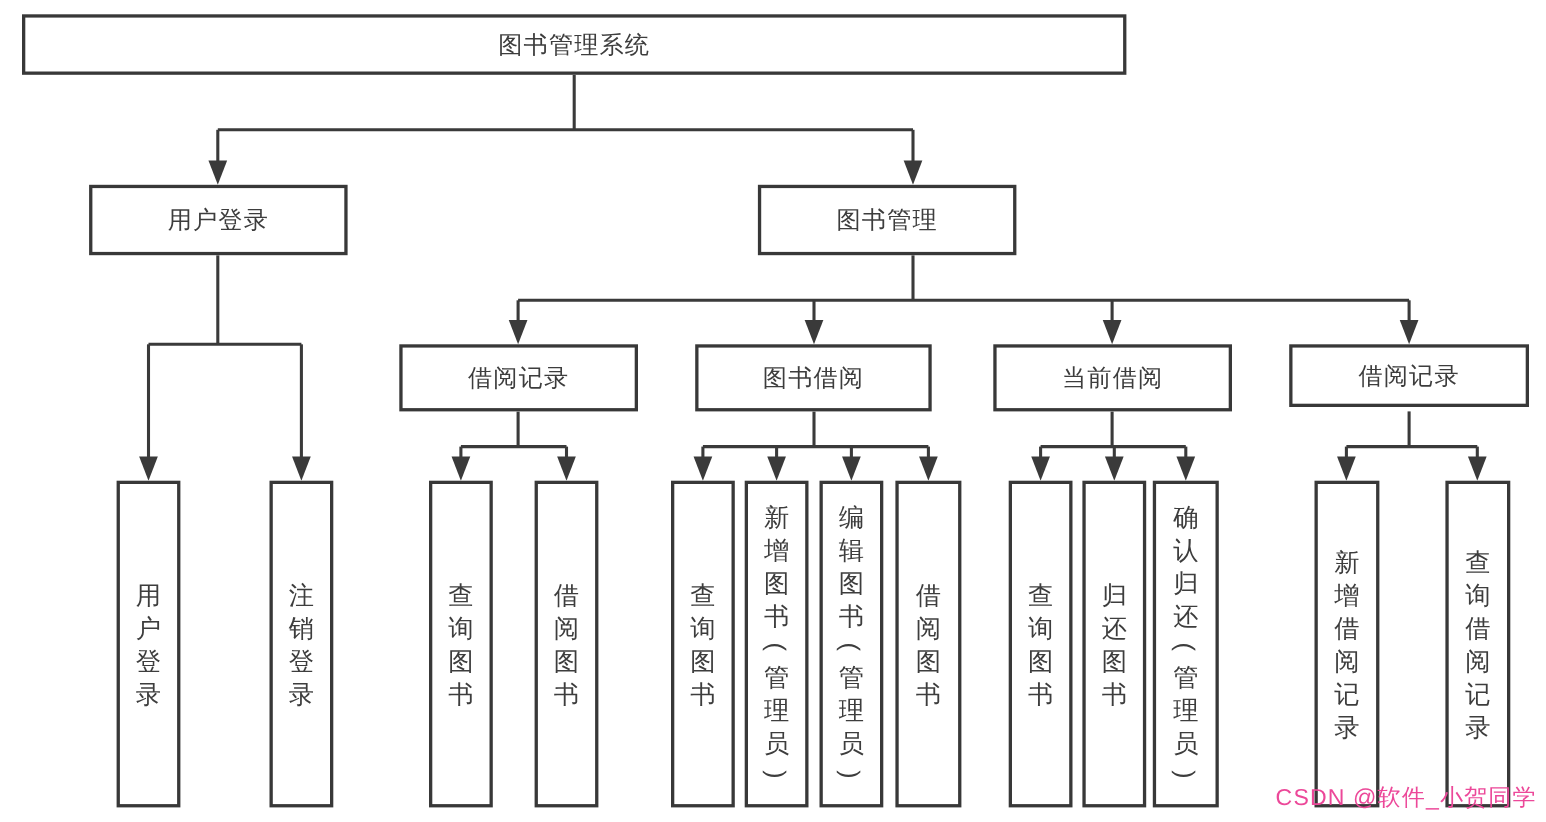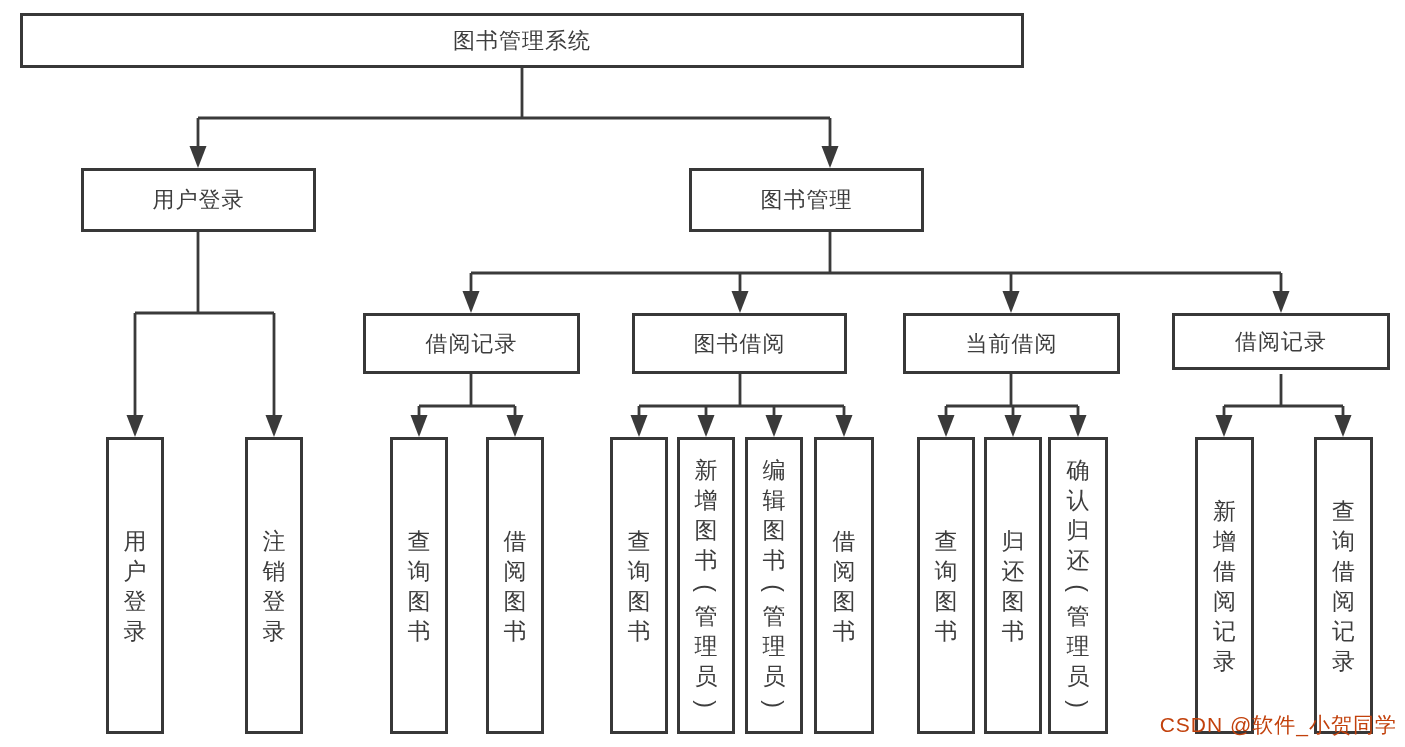--- a/index.html
+++ b/index.html
@@ -16,21 +16,21 @@
   .hbox{font-size:22px;letter-spacing:1px;}
   .leaf{top:437px;height:297px;}
   .vtext{
     display:flex;flex-direction:column;align-items:center;justify-content:center;
     width:100%;height:100%;font-size:23px;line-height:30px;
   }
   .vchar{display:block;}
   .vchar.rot{transform:rotate(90deg);line-height:26px;}
   .watermark{
     position:absolute;right:8px;top:711px;z-index:3;
-    font-size:21px;color:#c2410c;letter-spacing:1px;white-space:nowrap;
+    font-size:21px;color:#ec4899;letter-spacing:1px;white-space:nowrap;
   }
 </style>
 </head>
 <body>
 
 <div class="canvas">
 
   <svg class="wires" viewBox="0 0 1405 747">
       <path d="M522 68 V118" stroke="#3a3a3a" stroke-width="2.8" fill="none"></path>
       <path d="M198 118 H830" stroke="#3a3a3a" stroke-width="2.8" fill="none"></path>

